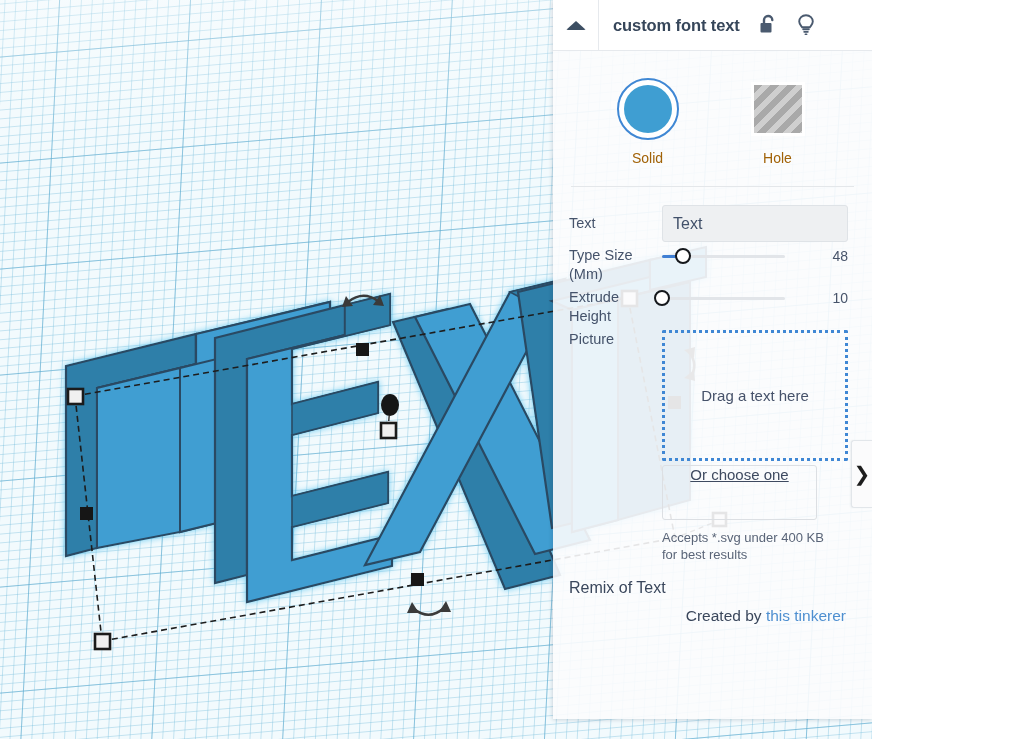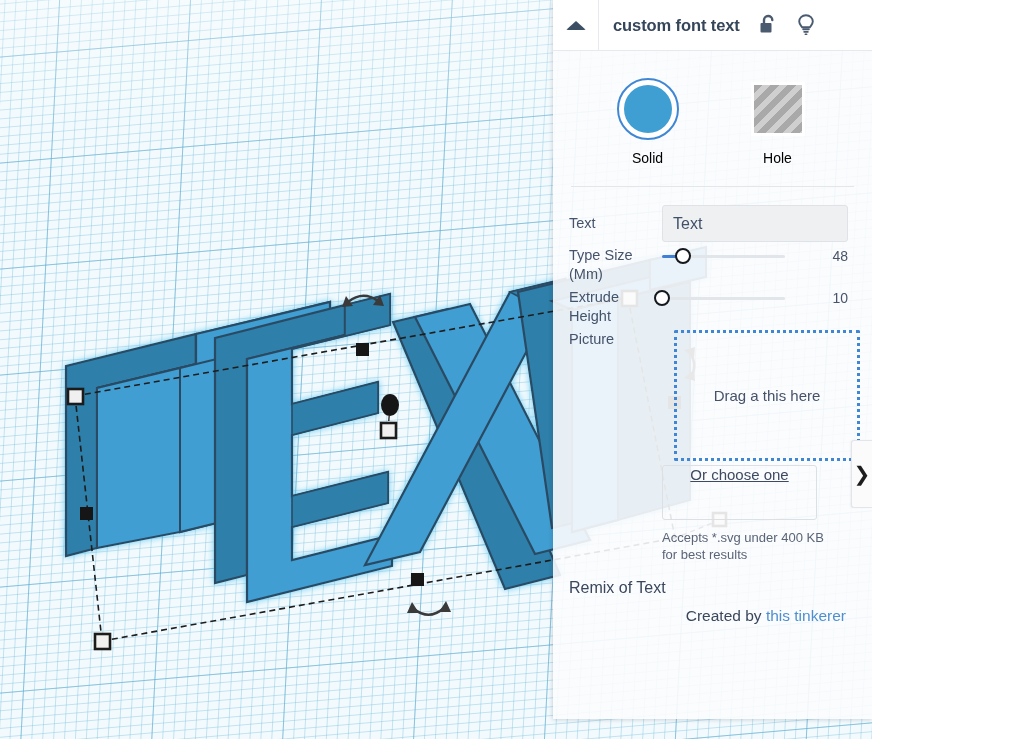--- a/index.html
+++ b/index.html
@@ -167,21 +167,21 @@
       repeating-linear-gradient(135deg,
         #a9a9a9 0px, #a9a9a9 6px,
         #cfcfcf 6px, #cfcfcf 12px);
     width: 54px; height: 54px;
     border: 3px solid #ffffff;
     box-shadow: 0 0 0 0px #eceff2;
   }
   .mode-label {
     margin-top: 10px;
     font-size: 14px;
-    color: #000000;
+    color: #a16207;
   }
 
   #divider {
     height: 1px;
     background: #e4e7ea;
     margin: 4px 18px 0 18px;
   }
 
   
   #form {
@@ -248,21 +248,21 @@
     transform: translateX(-8px);
   }
   .s-val {
     margin-left: auto;
     font-size: 14px;
     color: #48546a;
     padding-right: 8px;
   }
 
   
-  #pic-row { align-items: flex-start; gap: 12px; }
+  #pic-row { align-items: flex-start; }
   .dropzone {
     width: 186px; height: 131px;
     border: 3px dotted #3f87d4;
     border-radius: 2px;
     display: flex; align-items: center; justify-content: center;
     font-size: 15px;
     color: #46526a;
     background: transparent;
     cursor: pointer;
   }
@@ -539,21 +539,21 @@
               <div class="s-knob" id="eh-knob" style="left: 0px;"></div>
             </div>
             <div class="s-val">10</div>
           </div>
         </div>
 
         <div class="frow top" id="pic-row">
           <div class="flabel">Picture</div>
           <div class="fctrl">
             <div class="dropzone">
-              <span>Drag a this here</span>
+              <span>Drag a text here</span>
             </div>
           </div>
         </div>
 
         <div class="choose-btn">
           <span>Or choose one</span>
         </div>
 
         <div class="accepts">
           <div>Accepts *.svg under 400 KB</div>

